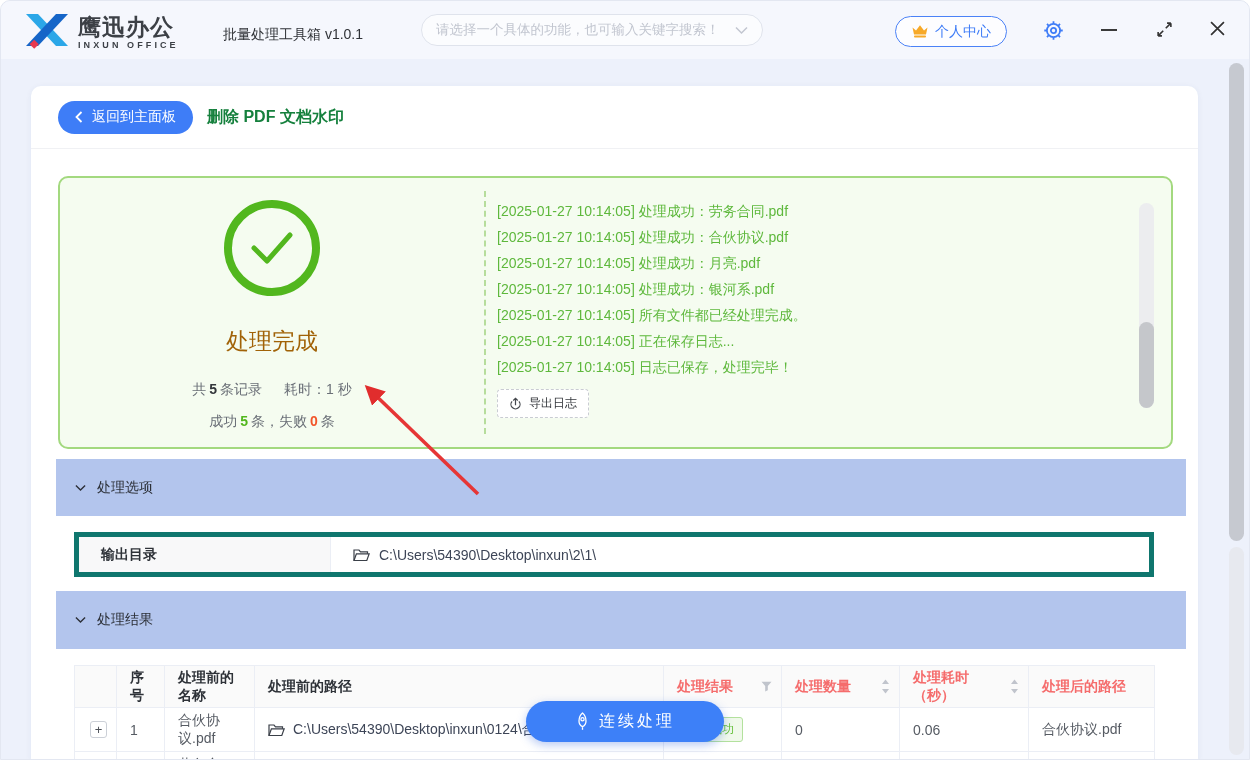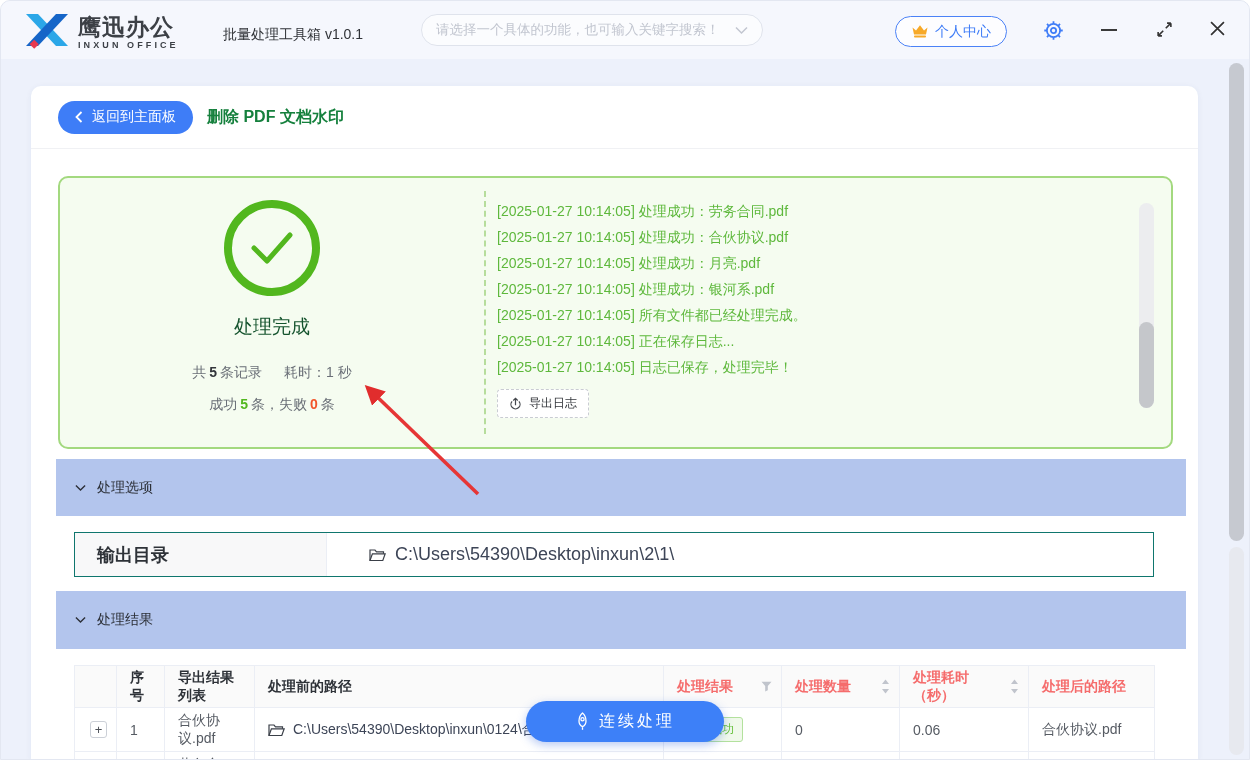--- a/index.html
+++ b/index.html
@@ -28,42 +28,42 @@
   .card { position:absolute; left:30px; top:27px; width:1167px; height:675px; background:#fff; border-radius:10px 10px 0 0; box-shadow:0 1px 6px rgba(30,60,120,.06); overflow:hidden; }
 
   .page-header { height:63px; display:flex; align-items:center; gap:14px; padding:0 27px; border-bottom:1px solid #f0f1f4; }
   .back-btn { height:33px; padding:0 17px; background:#3e7df7; color:#fff; border:none; border-radius:17px; font-size:14px; display:flex; align-items:center; gap:9px; cursor:pointer; }
   .page-title { font-size:16px; font-weight:bold; color:#15803d;text-align:right; }
 
   
   .status-panel { position:relative; margin:27px 25px 0 27px; height:273px; background:#f5fcf0; border:2px solid #a3d97f; border-radius:10px; display:flex; }
   .status-left { width:424px; display:flex; flex-direction:column; align-items:center; }
   .status-circle { margin-top:22px; width:96px; height:96px; border:8px solid #52b71e; border-radius:50%; display:flex; align-items:center; justify-content:center; }
-  .status-title { margin-top:18px; font-size:19px; color:#14532d; }
+  .status-title { margin-top:30px; font-size:23px; color:#a16207; }
   .stat-line { font-size:14px; color:#6a6f77; }
   .stat-line1 { margin-top:24px; }
   .stat-line2 { margin-top:14px; }
   .stat-strong { font-weight:bold; color:#33363b; margin:0 3px; }
   .stat-ok { font-weight:bold; color:#52b71e; margin:0 3px; }
   .stat-fail { font-weight:bold; color:#f2552a; margin:0 3px; }
   .stat-gap { display:inline-block; width:22px; }
   .status-sep { position:absolute; left:424px; top:13px; bottom:13px; border-left:2px dashed #b6dd9c; }
   .status-right { flex:1; padding:20px 0 0 13px; overflow:hidden; }
   .log-line { height:26px; line-height:26px; font-size:14px; color:#5eb83c; white-space:nowrap; }
   .export-log { margin-top:9px; display:inline-flex; align-items:center; gap:7px; padding:5px 11px; border:1px dashed #c9ccd2; border-radius:4px; background:#fff; font-size:12px; color:#34373c; cursor:pointer; }
   .panel-scroll { position:absolute; right:17px; top:25px; width:15px; height:205px; background:#ecedef; border-radius:8px; }
   .panel-thumb { position:absolute; left:0; bottom:0; width:15px; height:86px; background:#c5c7cb; border-radius:8px; cursor:pointer; }
 
   
   .section-bar { margin:10px 12px 0 25px; height:57px; background:#b3c5ed; display:flex; align-items:center; padding:0 19px; gap:11px; font-size:14px; color:#2c3038; }
   .section-bar.results { margin-top:14px; height:58px; }
   .export-results { margin-left:auto; height:31px; padding:0 13px; background:#3e7df7; color:#fff; border:none; border-radius:4px; font-size:14px; display:flex; align-items:center; gap:7px; cursor:pointer; }
 
   
-  .output-row { margin:16px 44px 0 43px; height:45px; display:flex; border:1px solid #0f766e; font-size:18px;gap:20px; }
+  .output-row { margin:16px 44px 0 43px; height:45px; display:flex; border:5px solid #0f766e; font-size:14px; }
   .output-label { width:252px; background:#f8f8f9; border-right:1px solid #ebeef5; display:flex; align-items:center; padding-left:22px; font-weight:bold; color:#2e3238; }
   .output-value { flex:1; display:flex; align-items:center; gap:9px; padding-left:22px; color:#3d4557; }
 
   
   .rtable { margin:16px 44px 0 43px; border-collapse:collapse; table-layout:fixed; width:1080px; font-size:14px; border:1px solid #ebeef5; }
   .rtable th { height:42px; background:#fafafa; border-bottom:1px solid #ebeef5; border-right:1px solid #ebeef5; text-align:left; padding:0 9px 0 13px; font-weight:bold; color:#2e3238; }
   .rtable th.red { color:#f56c6c; }
   .rtable td { height:44px; border-bottom:1px solid #ebeef5; border-right:1px solid #ebeef5; padding-left:13px; color:#565b63; background:#fff; }
   .th-flex { display:flex; align-items:center; justify-content:space-between; }
   .plus-btn { width:17px; height:17px; border:1px solid #ccd0d7; border-radius:3px; background:#fff; color:#4a4e55; font-size:13px; line-height:14px; text-align:center; cursor:pointer; margin-left:2px; }
@@ -242,21 +242,21 @@
             <col style="width:409px">
           <col style="width:118px">
             <col style="width:118px">
             <col style="width:129px">
             <col style="width:126px">
         </colgroup>
         <thead>
           <tr>
             <th></th>
             <th>序号</th>
-            <th>导出结果列表</th>
+            <th>处理前的名称</th>
             <th>处理前的路径</th>
             <th class="red">
               <div class="th-flex">
                 <span>处理结果</span>
                 <span style="display:flex;">
                   <svg width="11" height="11" viewBox="0 0 11 11">
                       <path d="M0.5 0.8 H10.5 L6.8 4.9 V9.2 L4.2 10.4 V4.9 Z" fill="#c0c4cc"></path>
                     </svg>
                 </span>
               </div>

